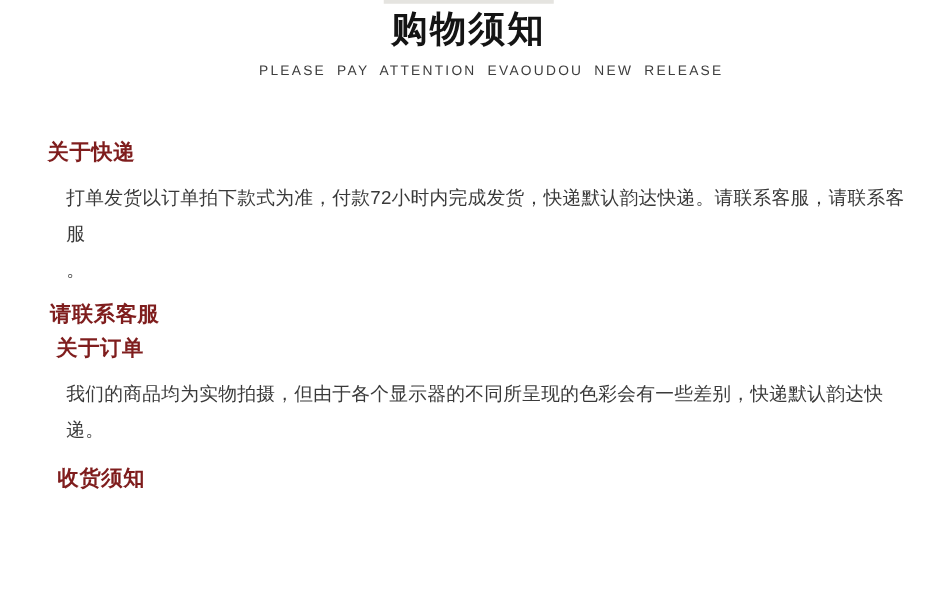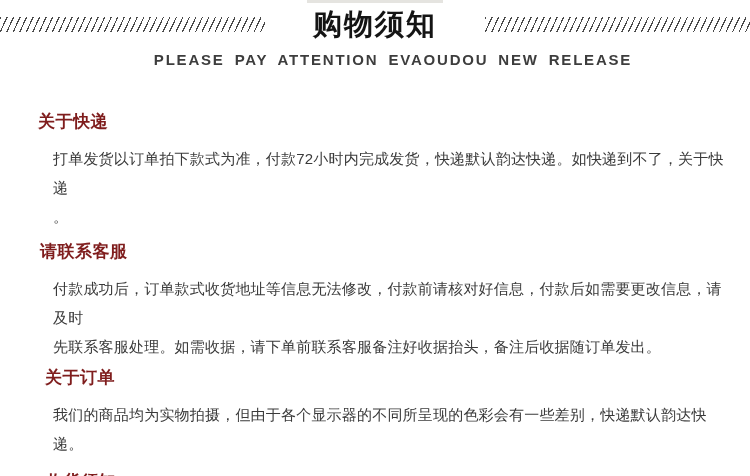--- a/index.html
+++ b/index.html
@@ -19,24 +19,25 @@
   
   .header { text-align: center; }
   .top-bar {
     width: 136px; height: 3px;
     background: #e5e4e0;
     margin: 0 auto;
   }
   .title-row {
     display: flex;
     align-items: center;
-    justify-content: space-between;
+    justify-content: center;
     gap: 16px;
     margin-top: 4px;
     height: 34px;
+    flex-direction: column;
   }
   .slashes {
     width: 265px;
     height: 15px;
     background: repeating-linear-gradient(
       115deg,
       #4a4a4a 0px, #4a4a4a 1.2px,
       transparent 1.2px, transparent 5.9px
     );
   }
@@ -45,22 +46,22 @@
     font-size: 29px;
     line-height: 34px;
     font-weight: bold;
     color: #141414;
     letter-spacing: 2px;
     white-space: nowrap;
   }
   .subtitle {
     margin-top: 10px;
     height: 13px;
-    font-size: 15px;
-    font-weight: 700;
+    font-size: 11px;
+    font-weight: 400;
     letter-spacing: 1.8px;
     word-spacing: 4px;
     color: #3d3d3d;
     white-space: nowrap;
     padding-left: 36px;
   }
 
   
   .section h2 {
     margin: 0;
@@ -102,28 +103,26 @@
     <h1 class="title">购物须知</h1>
     <div class="slashes"></div>
   </div>
   <div class="subtitle">PLEASE PAY ATTENTION EVAOUDOU NEW RELEASE</div>
 </div>
 
 <main>
 
   <section class="section s1">
     <h2>关于快递</h2>
-    <p>打单发货以订单拍下款式为准，付款72小时内完成发货，快递默认韵达快递。如快递到不了，关于快递
+    <p>打单发货以订单拍下款式为准，付款72小时内完成发货，快递默认韵达快递。请联系客服，请联系客服
 。</p>
   </section>
 
   <section class="section s2">
     <h2>请联系客服</h2>
-    <p>付款成功后，订单款式收货地址等信息无法修改，付款前请核对好信息，付款后如需要更改信息，请及时
-先联系客服处理。如需收据，请下单前联系客服备注好收据抬头，备注后收据随订单发出。</p>
   </section>
 
   <section class="section s3">
     <h2>关于订单</h2>
     <p>我们的商品均为实物拍摄，但由于各个显示器的不同所呈现的色彩会有一些差别，快递默认韵达快递。</p>
   </section>
 
   <section class="section s4">
     <h2>收货须知</h2>
 

